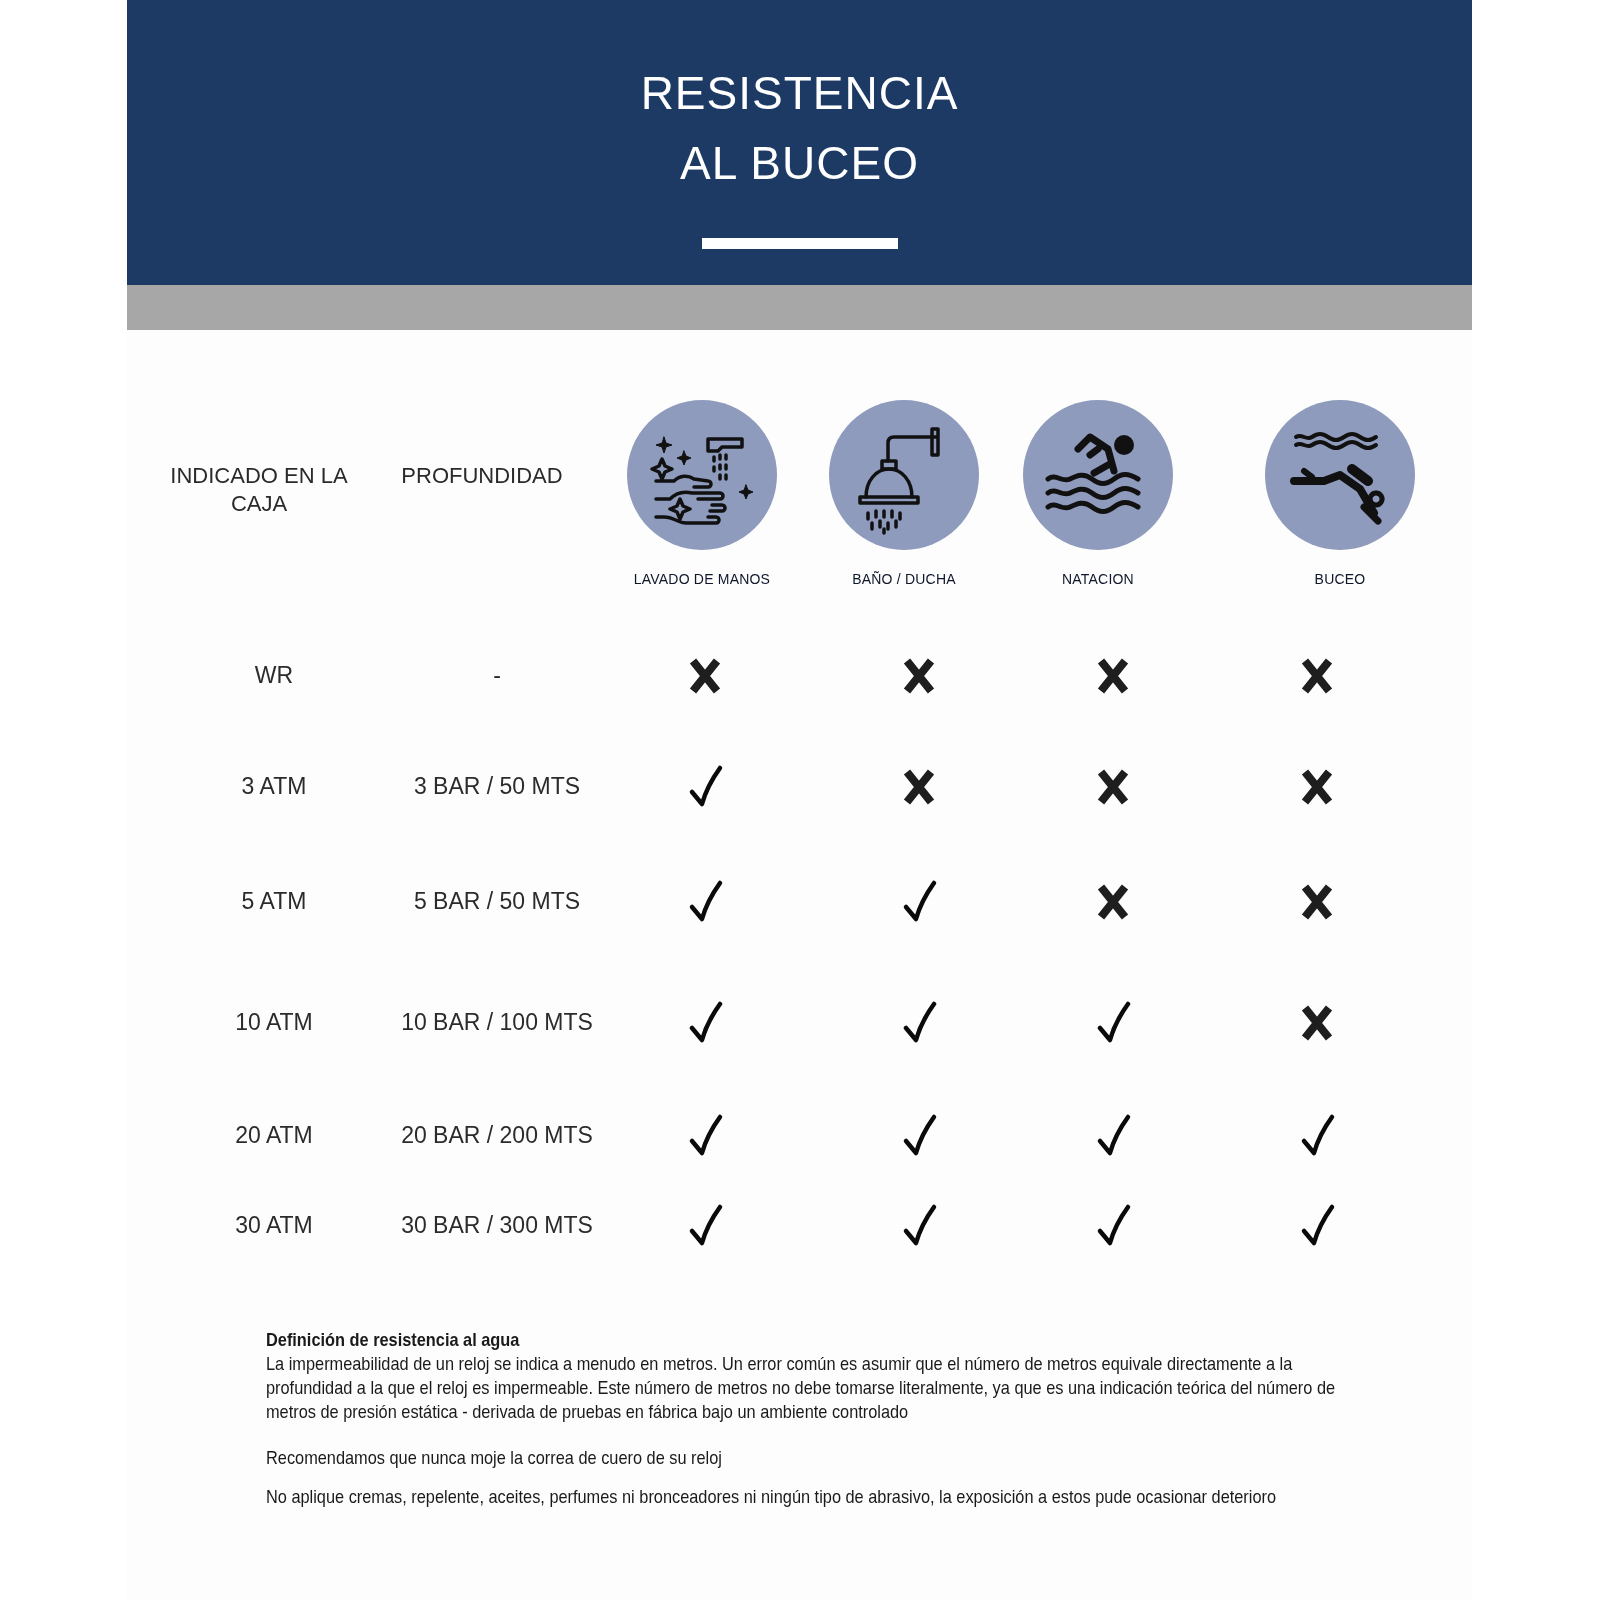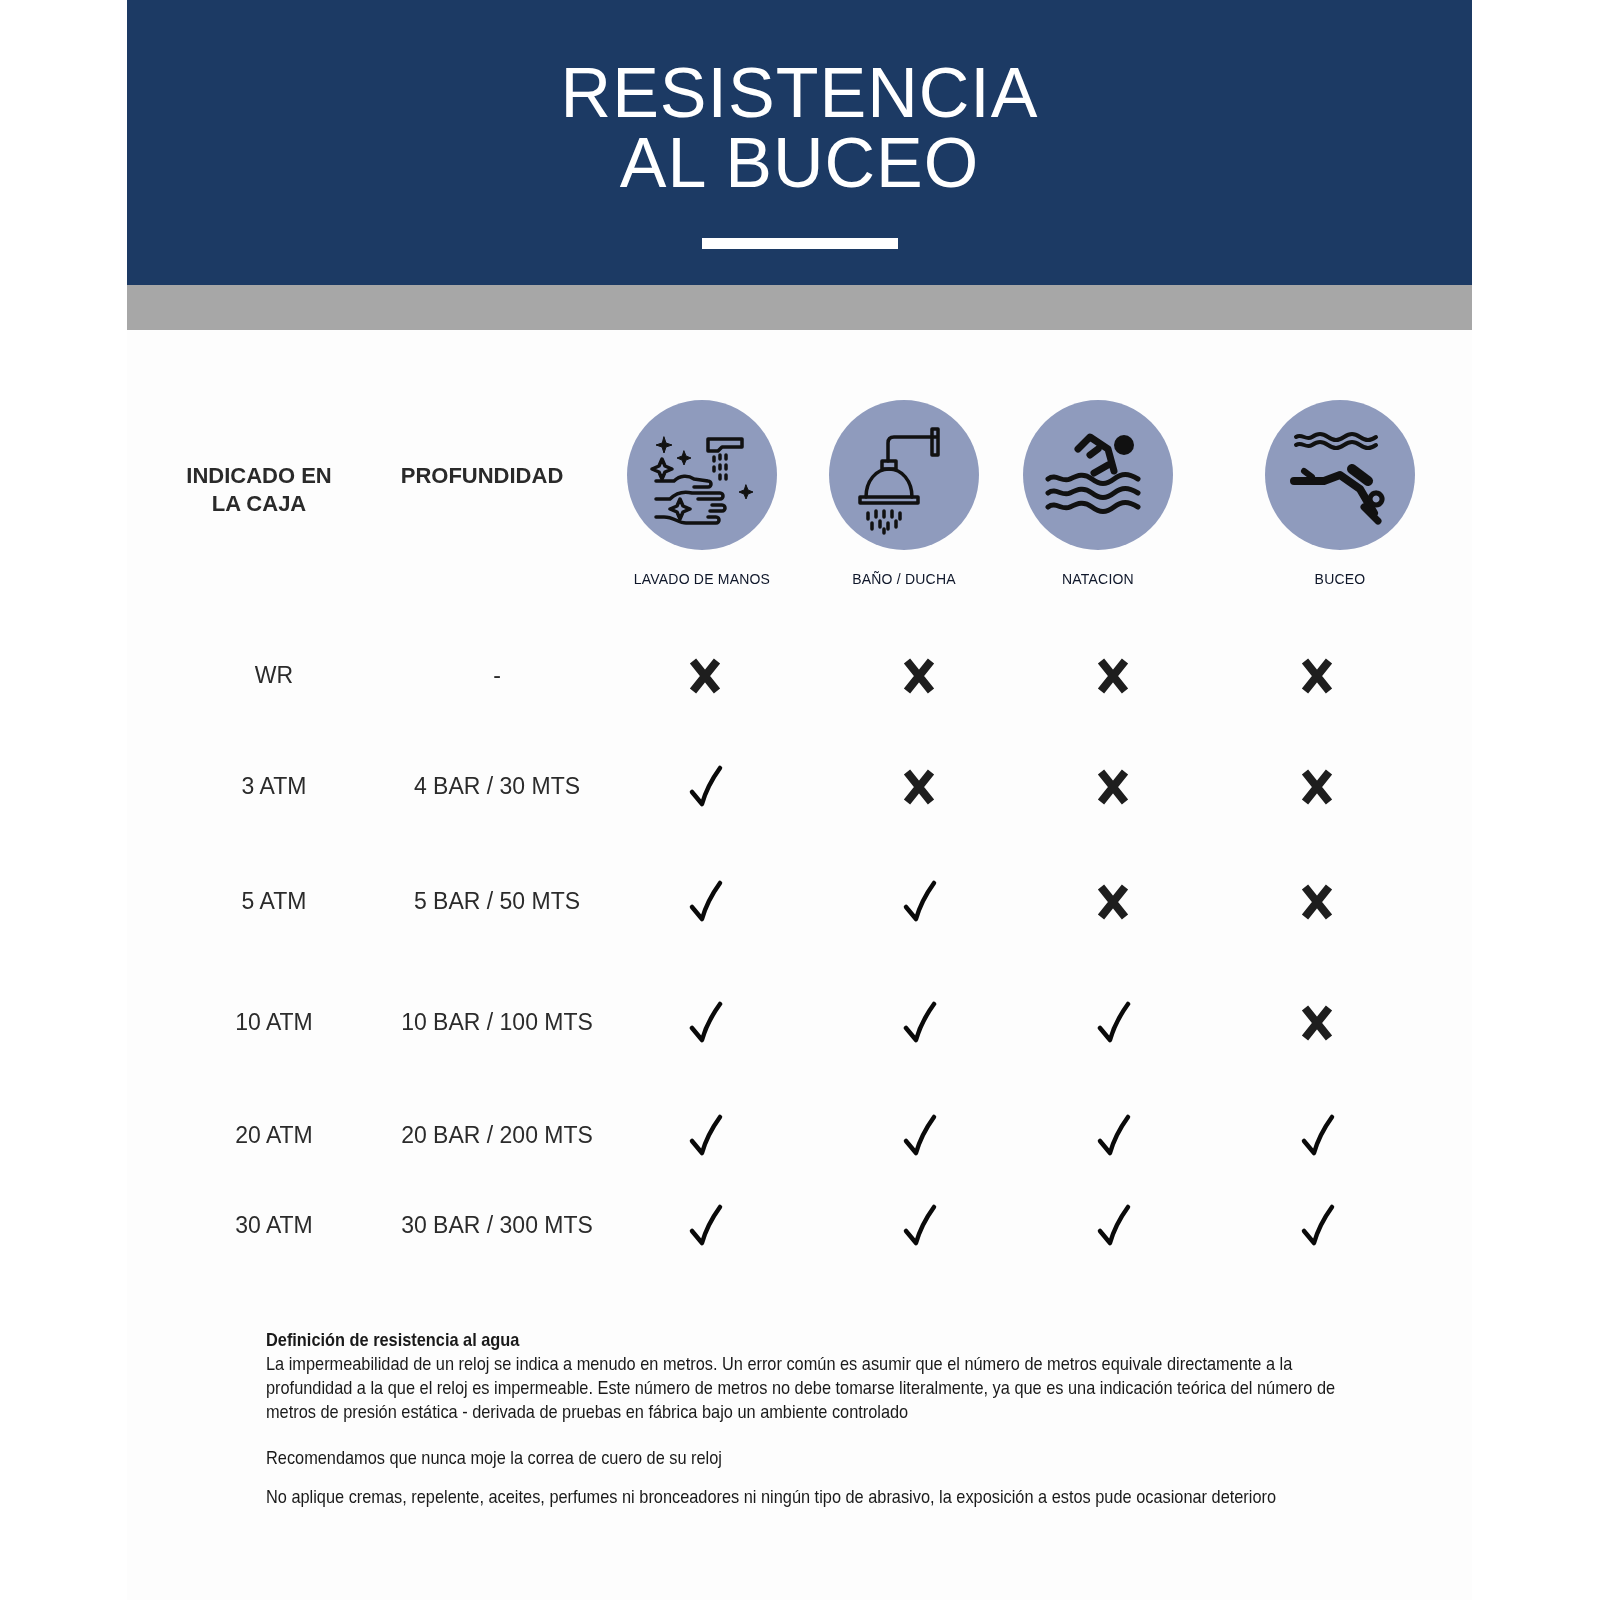--- a/index.html
+++ b/index.html
@@ -3,25 +3,25 @@
 <meta charset="utf-8">
 <style>
   html, body { margin: 0; padding: 0; background: #ffffff; }
   body { width: 1600px; height: 1600px; position: relative; overflow: hidden;
          font-family: "Liberation Sans", sans-serif; color: #2a2a2a; }
 
   .sheet { position: absolute; left: 127px; top: 0; width: 1345px; height: 1600px; background: #fdfdfd; }
 
   .banner { position: absolute; left: 0; top: 0; width: 1345px; height: 285px; background: #1c3a64; }
   .banner-title { position: absolute; left: 0; width: 100%; top: 58px; text-align: center;
-                  color: #ffffff; font-size: 70px; line-height: 70px; letter-spacing: 1px; }
+                  color: #ffffff; font-size: 46px; line-height: 70px; letter-spacing: 1px; }
   .banner-rule { position: absolute; left: 575px; top: 238px; width: 196px; height: 11px; background: #ffffff; }
   .gray-band { position: absolute; left: 0; top: 285px; width: 1345px; height: 45px; background: #a7a7a7; }
 
-  .hdr { position: absolute; font-weight: bold; font-size: 22px; line-height: 28px; text-align: center; color: #2a2a2a; }
+  .hdr { position: absolute; font-weight: normal; font-size: 22px; line-height: 28px; text-align: center; color: #2a2a2a; }
   .hdr-indicado { left: 42px; width: 180px; top: 462px; }
   .hdr-prof { left: 240px; width: 230px; top: 462px; }
 
   .act { position: absolute; width: 220px; text-align: center; }
   .act .circle { width: 150px; height: 150px; border-radius: 50%; background: #8f9bbd;
                  margin: 0 auto; display: flex; align-items: center; justify-content: center; }
   .act .circle svg { width: 120px; height: 120px; }
   .act .label { margin-top: 21px; font-size: 14px; color: #0f172a; letter-spacing: 0.2px; }
 
   .row { position: absolute; left: 15px; width: 1345px; height: 60px; }
@@ -133,21 +133,21 @@
       </div>
     <div class="mark" style="left:1145px;">
         <svg viewBox="0 0 60 60">
           <path d="M18 16 L42 46 M42 16 L18 46" stroke="#1e1e1e" stroke-width="8" stroke-linecap="butt"></path>
         </svg>
       </div>
   </div>
 
   <div class="row" style="top:756px;">
     <div class="cell c-ind">3 ATM</div>
-    <div class="cell c-prof">4 BAR / 30 MTS</div>
+    <div class="cell c-prof">3 BAR / 50 MTS</div>
     <div class="mark" style="left:533px;">
         <svg viewBox="0 0 60 60">
           <path d="M17 36 L27 48 Q32 30 45 12" fill="none" stroke="#0a0a0a" stroke-width="4.5" stroke-linecap="round" stroke-linejoin="round"></path>
         </svg>
       </div>
     <div class="mark" style="left:747px;">
         <svg viewBox="0 0 60 60">
           <path d="M18 16 L42 46 M42 16 L18 46" stroke="#1e1e1e" stroke-width="8" stroke-linecap="butt"></path>
         </svg>
       </div>

